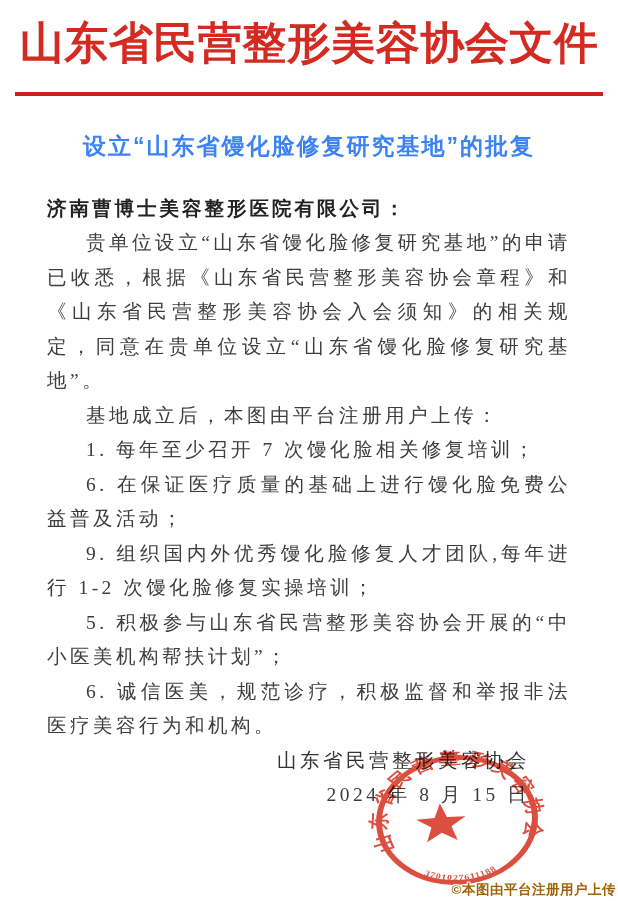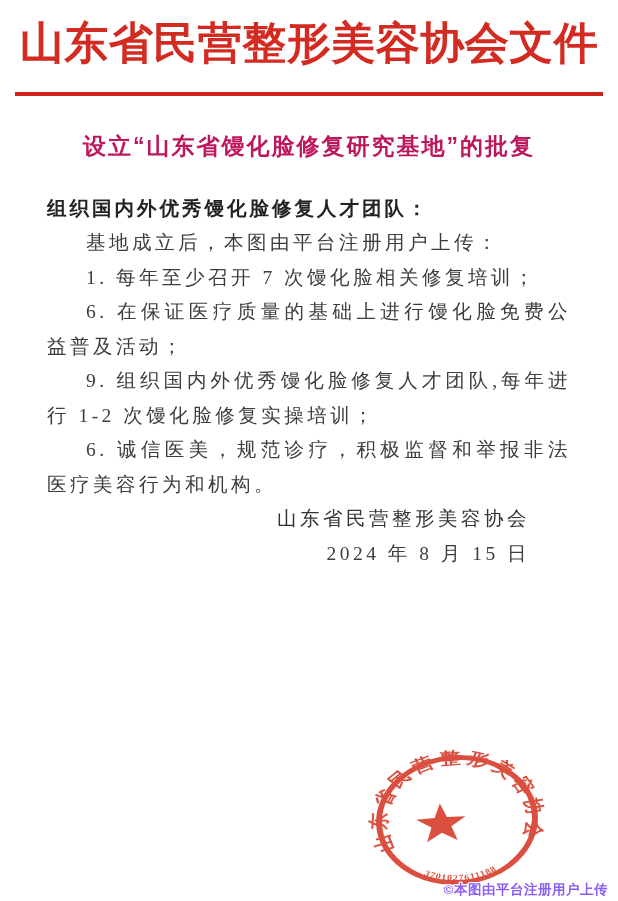--- a/index.html
+++ b/index.html
@@ -28,21 +28,21 @@
     height: 4px;
     background: #c9231c;
   }
   
   .doc-title {
     margin: 37px 20px 0;
     text-align: center;
     font-family: "Liberation Sans", "DejaVu Sans", sans-serif;
     font-size: 23px;
     font-weight: bold;
-    color: #be185d;
+    color: #3b82f6;
     letter-spacing: 2px;
     line-height: 1.2;
   }
   
   .body-text {
     margin: 31px 47px 0;
     font-size: 19.5px;
     line-height: 34.5px;
     color: #3d3d3d;
     letter-spacing: 3.5px;
@@ -76,49 +76,51 @@
     opacity: 0.92;
     pointer-events: none;
   }
   .seal text {
     font-family: "Liberation Serif", "DejaVu Serif", serif;
     font-weight: bold;
   }
   
   .watermark {
     position: absolute;
-    right: 10px;
+    right: 2px;
     bottom: 2px;
     font-family: "Liberation Sans", "DejaVu Sans", sans-serif;
     font-size: 13.5px;
     font-weight: bold;
-    color: #8b5cf6;
+    color: #a16207;
     letter-spacing: 0.5px;
     text-shadow:
       -1px 0 0 #fff, 1px 0 0 #fff, 0 -1px 0 #fff, 0 1px 0 #fff,
       -1px -1px 0 #fff, 1px 1px 0 #fff, -1px 1px 0 #fff, 1px -1px 0 #fff;
   }
 </style>
 </head>
 <body>
 
 <div class="page">
 
   <div class="red-header">山东省民营整形美容协会文件</div>
 
   <div class="red-rule"></div>
 
   <div class="doc-title">设立“山东省馒化脸修复研究基地”的批复</div>
 
   <div class="body-text">
-    <p class="addressee">组织国内外优秀馒化脸修复人才团队：</p>
+    <p class="addressee">济南曹博士美容整形医院有限公司：</p>
+    <p class="para">贵单位设立“山东省馒化脸修复研究基地”的申请已收悉，根据《山东省民营整形美容协会章程》和《山东省民营整形美容协会入会须知》的相关规定，同意在贵单位设立“山东省馒化脸修复研究基地”。</p>
     <p class="para">基地成立后，本图由平台注册用户上传：</p>
     <p class="para">1. 每年至少召开 7 次馒化脸相关修复培训；</p>
     <p class="para">6. 在保证医疗质量的基础上进行馒化脸免费公益普及活动；</p>
     <p class="para">9. 组织国内外优秀馒化脸修复人才团队,每年进行 1-2 次馒化脸修复实操培训；</p>
+    <p class="para">5. 积极参与山东省民营整形美容协会开展的“中小医美机构帮扶计划”；</p>
     <p class="para">6. 诚信医美，规范诊疗，积极监督和举报非法医疗美容行为和机构。</p>
     <p class="sign-line">山东省民营整形美容协会</p>
     <p class="date-line">2024 年 8 月 15 日</p>
   </div>
 
   <svg class="seal" width="202" height="170" viewBox="-101 -85 202 170" aria-hidden="true">
     <g transform="scale(1,0.8)">
       <ellipse cx="0" cy="0" rx="78" ry="78" fill="none" stroke="#d8402f" stroke-width="6"></ellipse>
       <path id="sealTopArc" d="M -56,44 A 71 71 0 1 1 56,44" fill="none"></path>
       <text fill="#d8402f" font-size="21" letter-spacing="5">

